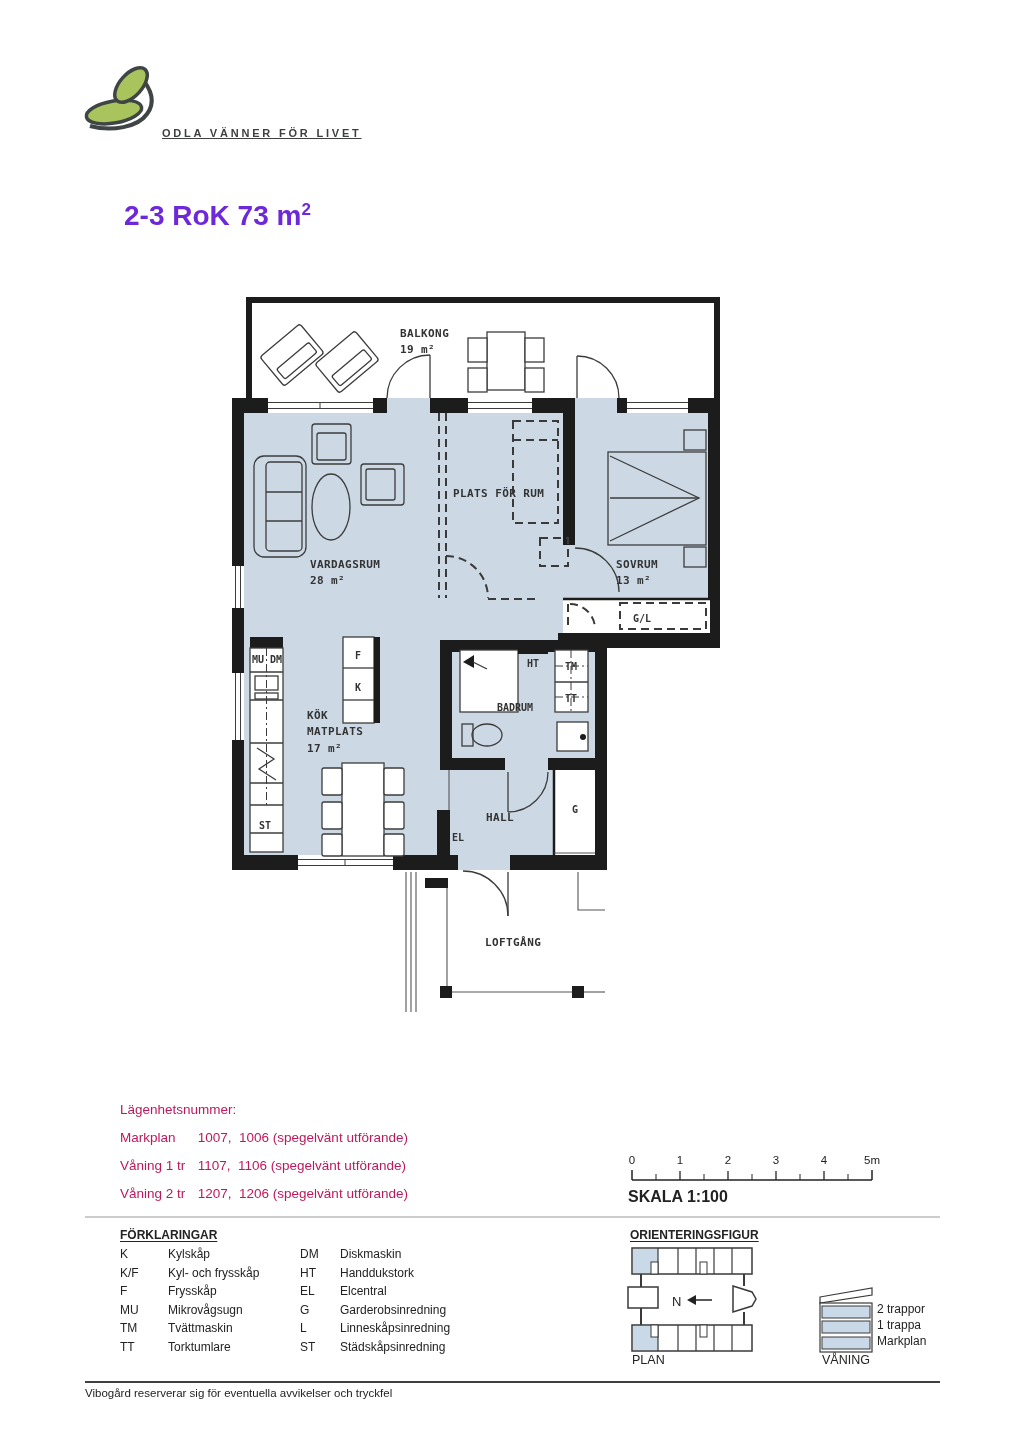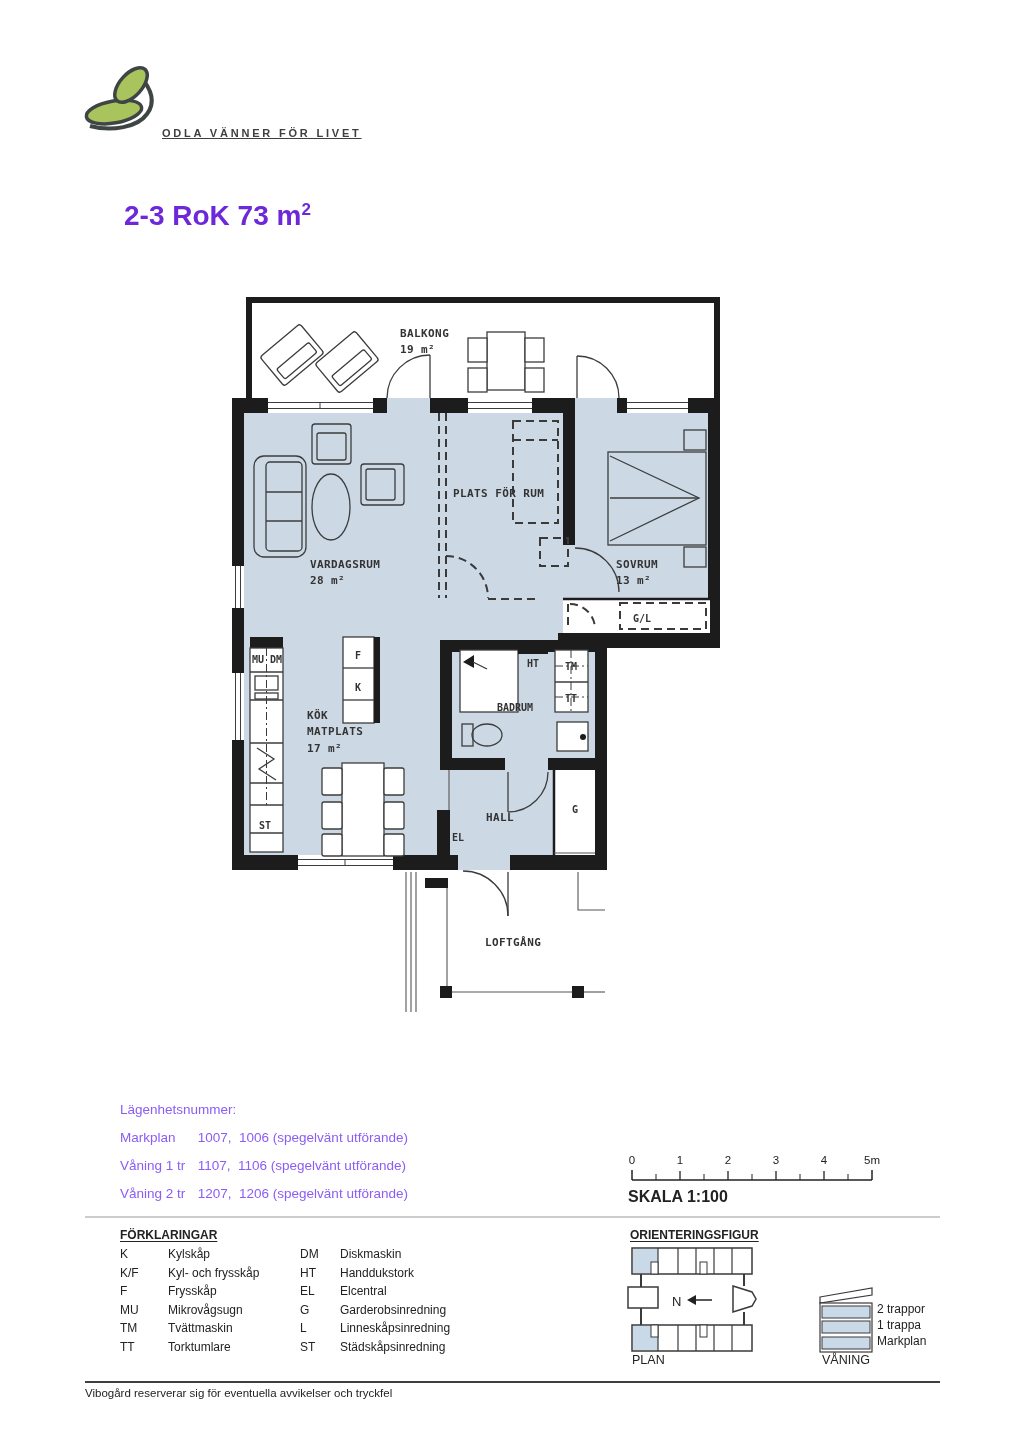--- a/index.html
+++ b/index.html
@@ -22,21 +22,21 @@
   .plabel{font-family:"DejaVu Sans Mono",monospace;font-weight:bold;font-size:11px;
           fill:#333;letter-spacing:0.4px;}
   .pmark{font-family:"DejaVu Sans Mono",monospace;font-weight:bold;font-size:10px;fill:#333;}
   .snum{font-family:"Liberation Sans",sans-serif;font-size:11.5px;fill:#222;}
 
   
   .logo-text{left:157px;top:76px;font-size:38px;font-weight:800;letter-spacing:1px;line-height:1;}
   .logo-tagline{left:162px;top:127px;font-size:11px;font-weight:700;letter-spacing:2.8px;color:#3e4040;text-decoration:underline;}
   .title{left:120px;top:196px;font-size:28px;font-weight:700;color:#6d28d9;margin:4px;}
   .title sup{font-size:17px;}
-  .apt{left:120px;top:1102px;font-size:13.5px;color:#8b5cf6;}
+  .apt{left:120px;top:1102px;font-size:13.5px;color:#be185d;}
   .apt .hd{margin-bottom:13px;}
   .apt .row{margin-bottom:13px;}
   .apt .lab{display:inline-block;width:74px;}
   .apt .val{white-space:pre;margin-top:31px;}
   .skala{left:628px;top:1188px;font-size:16px;font-weight:700;}
   .sec-hd{font-size:12px;font-weight:700;text-decoration:underline;text-underline-offset:2px;}
   .leg-col{top:1245px;font-size:12px;line-height:18.5px;}
   .leg-col .code{display:inline-block;}
   .col1{left:120px;} .col1 .code{width:48px;}
   .col2{left:300px;} .col2 .code{width:40px;}

